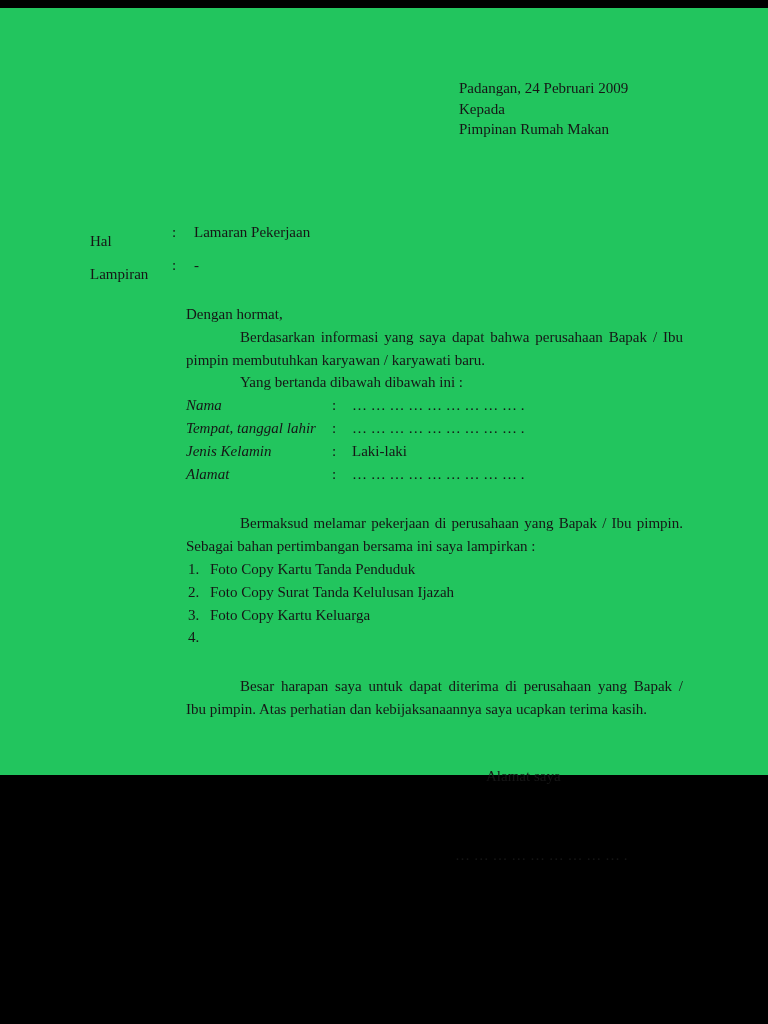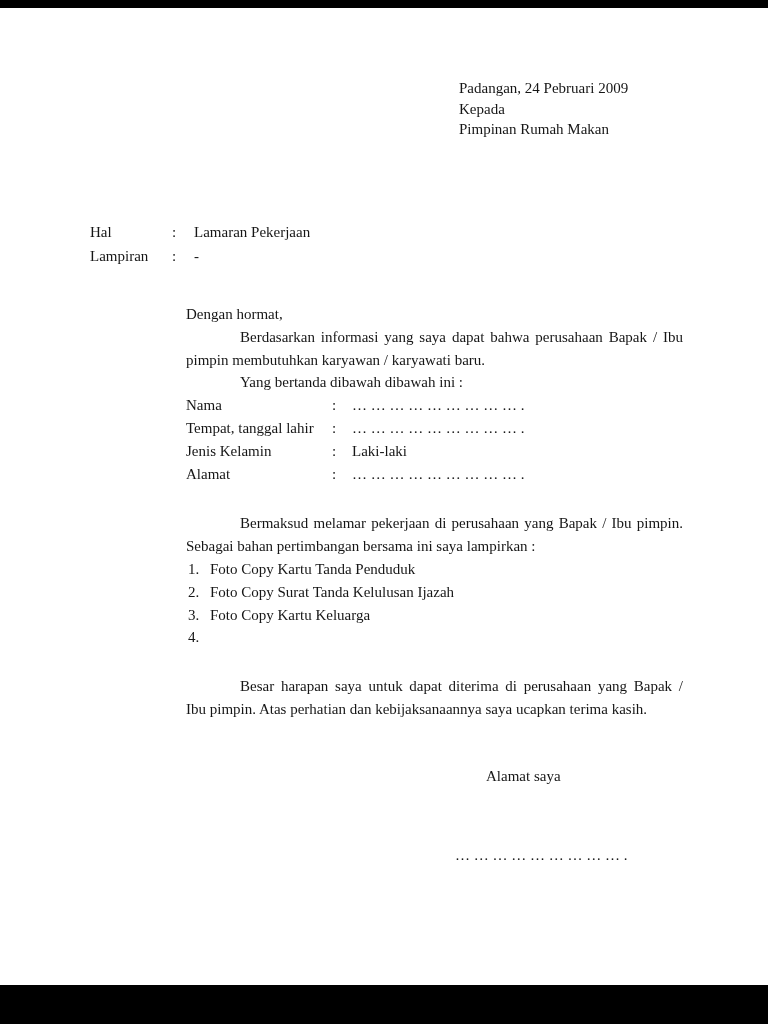--- a/index.html
+++ b/index.html
@@ -15,48 +15,48 @@
     height: 1024px;
     background: #000;
     overflow: hidden;
   }
   .bar { position: absolute; left: 0; width: 768px; background: #000; }
   .bar-top { top: 0; height: 8px; }
   .bar-bottom { bottom: 0; height: 39px; }
   .paper {
     position: absolute;
     left: 0; top: 8px;
-    width: 768px; height: 977px;
-    background: #ffffff;
+    width: 768px; height: 767px;
+    background: #22c55e;
     font-size: 15px;
   }
   .date-block {
     position: absolute;
     left: 459px; top: 70px;
     line-height: 20.5px;
   }
   .subject-block {
     position: absolute;
     left: 90px; top: 212px;
     line-height: 24px;
   }
   .subject-row { display: flex; }
-  .subject-label { width: 82px; }
+  .subject-label { width: 82px; margin-top: 9px; }
   .subject-colon { width: 22px; }
   .body-block {
     position: absolute;
     left: 186px; top: 295px;
     width: 497px;
     line-height: 22.8px;
   }
   .line { white-space: nowrap; }
   .line-j { text-align: justify; text-align-last: justify; }
   .ind { text-indent: 54px; }
   .fields .field-row { display: flex; }
-  .field-label { width: 146px; white-space: nowrap; }
+  .field-label { width: 146px; white-space: nowrap; font-style: italic; }
   .field-colon { width: 20px; }
   .para2 { margin-top: 27px; }
   .attachments .attachment-row { display: flex; }
   .attachment-number { width: 24px; padding-left: 2px; }
   .para3 { margin-top: 26px; }
   .closing-block {
     position: absolute;
     left: 486px; top: 760px;
   }
   .signature-block {

